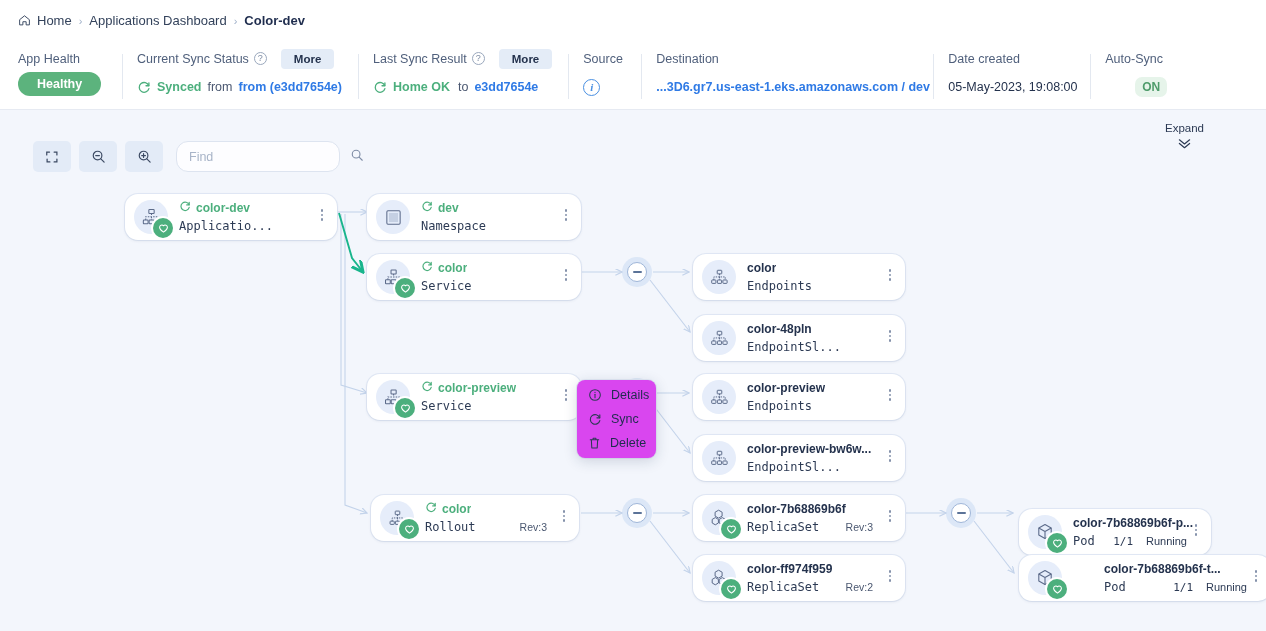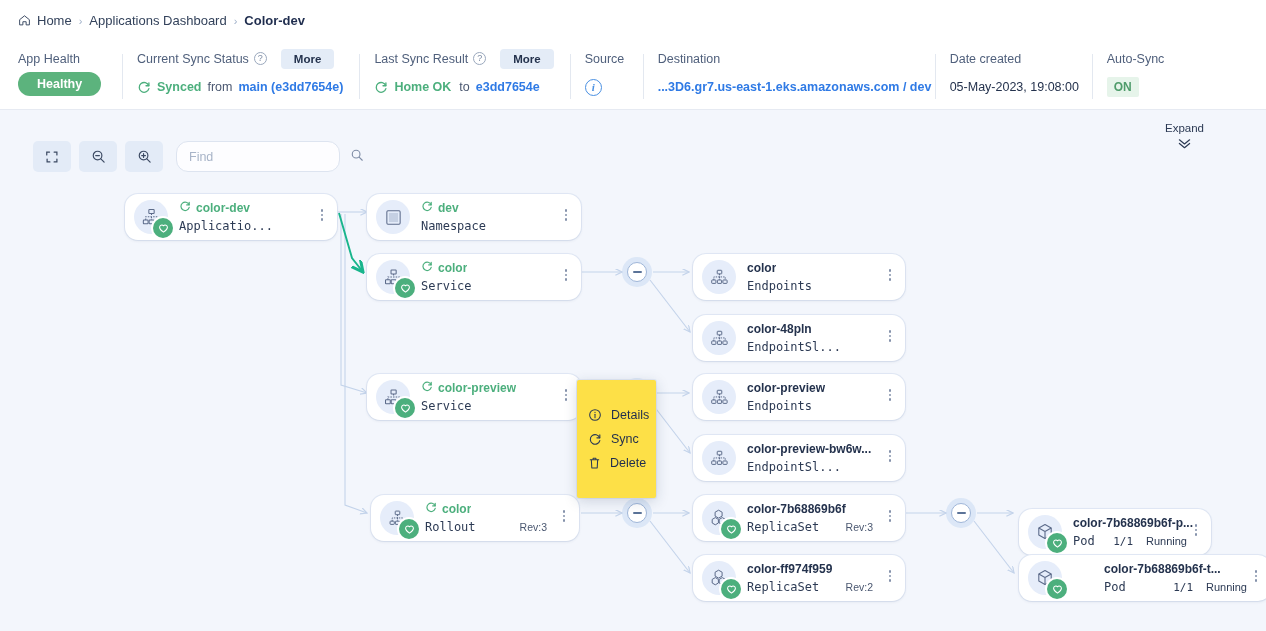--- a/index.html
+++ b/index.html
@@ -69,22 +69,23 @@
     width: 13px; height: 13px; border-radius: 50%;
     border: 1px solid #9aa8bd; color: #7b8aa2;
     font-size: 9px; line-height: 11px; text-align: center;
     display: inline-block;
   }
   .sync-green { color: #4caf7d; font-weight: 600; }
   .muted-txt { color: #4a5770; }
   .link-blue { color: #2f7ae5; font-weight: 600; }
   .auto-on {
     background: #e6f4ea; color: #4f9c6b;
-    font-size: 12px; padding: 3px 7px; border-radius: 2px;
+    font-size: 12px; padding: 3px 7px; border-radius: 7px;
     font-weight: 600;
+    margin-left: 30px;
   }
   .info-circle {
     width: 17px; height: 17px; border-radius: 50%;
     border: 1.3px solid #4a90e2; color: #4a90e2;
     font-size: 11px; line-height: 14px; text-align: center;
     font-family: "Liberation Serif", serif; font-style: italic;
     font-weight: bold;
   }
   .spin-ico { display:block; }
 
@@ -196,24 +197,24 @@
     box-shadow: 0 0 0 5px rgba(200,218,242,.55);
     color: #5b7398;
   }
   .collapse-toggle .bar { width: 9px; height: 1.8px; background: #5b7398; border-radius: 1px; }
 
   
   .ctx-menu {
     position: absolute;
     left: 577px; top: 270px;
     width: 79px;
-    background: #fde047;
-    border-radius: 2px;
+    background: #d946ef;
+    border-radius: 8px;
     box-shadow: 0 3px 14px rgba(30,48,85,.18), 0 0 0 1px rgba(226,233,245,.9);
-    padding: 23px 0;
+    padding: 3px 0;
     z-index: 40;
   }
   .ctx-item {
     display: flex; align-items: center; gap: 9px;
     padding: 5px 11px;
     font-size: 12.5px; color: #1f2d4e;
     cursor: pointer;
   }
   .ctx-ico { width: 14px; height: 14px; display: flex; align-items: center; justify-content: center; color: #2c3a54; }
 </style>
@@ -253,21 +254,21 @@
     </div>
     <div class="sb-value">
       <span>
         <svg class="spin-ico" width="14" height="14" viewBox="0 0 16 16" fill="none" stroke="#4caf7d" stroke-width="1.5">
           <path d="M13.4 6.4A5.6 5.6 0 1 0 13.6 9.9" stroke-linecap="round"></path>
           <path d="M13.6 3.2 L13.6 6.6 L10.3 6.6" stroke-linecap="round" stroke-linejoin="round"></path>
         </svg>
       </span>
       <span class="sync-green">Synced</span>
       <span class="muted-txt">from</span>
-      <span class="link-blue">main (e3dd7654e)</span>
+      <span class="link-blue">from (e3dd7654e)</span>
     </div>
   </div>
   <div class="sb-divider" style="margin-left:16px"></div>
 
   <div class="sb-col" style="margin-left:14px">
     <div class="sb-label">
       <span>Last Sync Result</span>
       <span class="q-icon">?</span>
       <button class="more-btn">More</button>
     </div>

